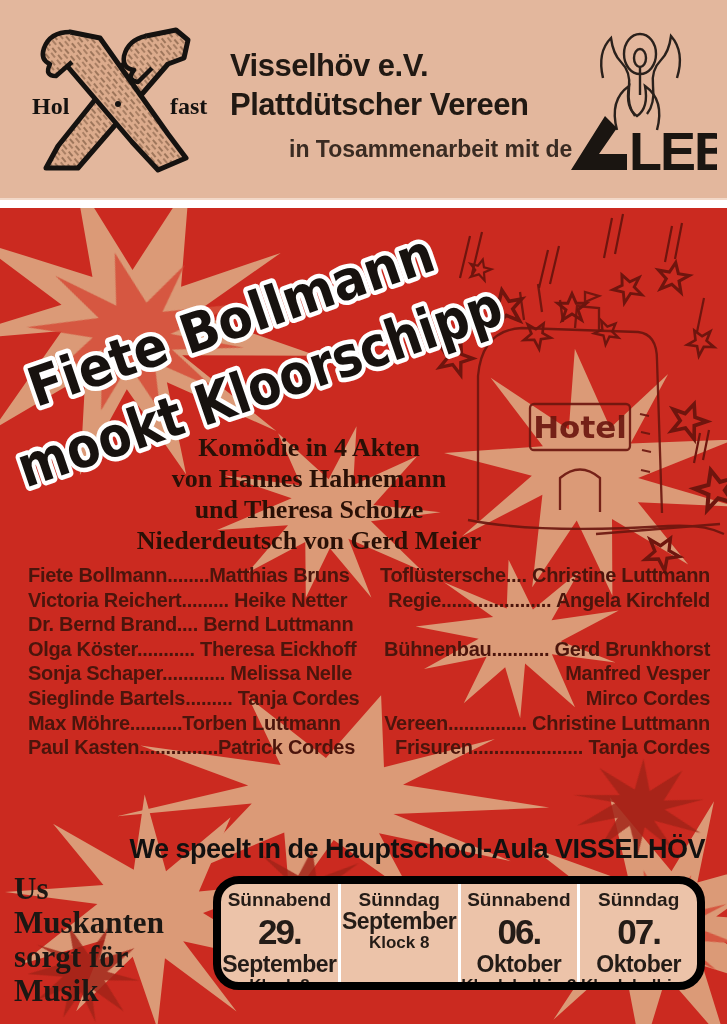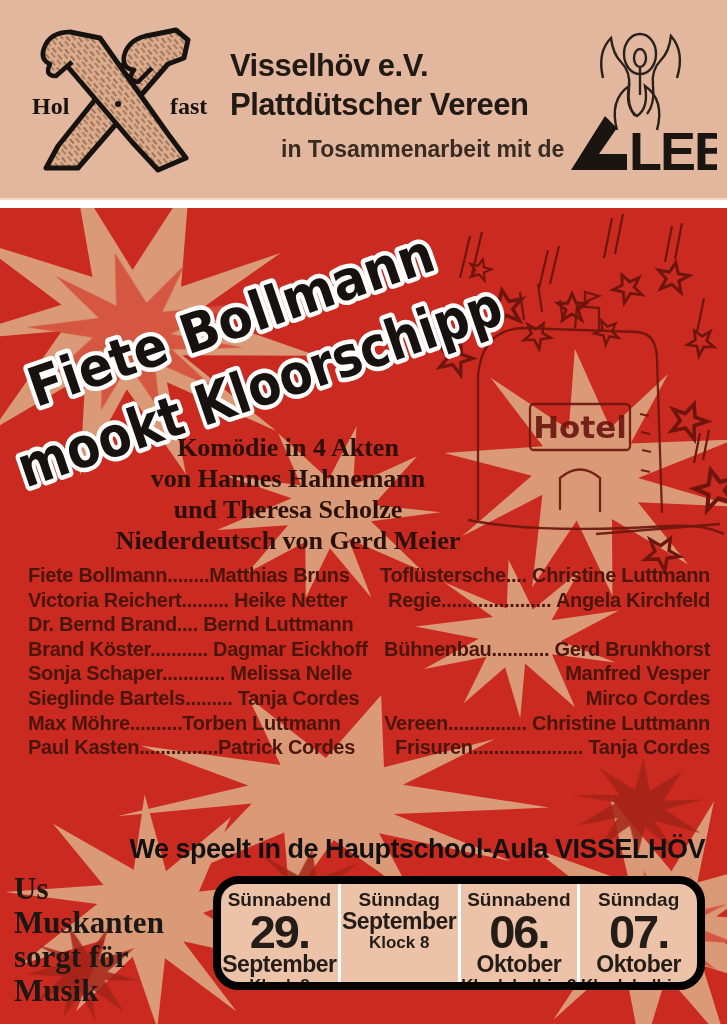--- a/index.html
+++ b/index.html
@@ -6,47 +6,47 @@
   .poster {
     position:relative; width:727px; height:1024px; overflow:hidden;
     background:#cb2a20; font-family:"Liberation Sans", sans-serif;
     margin:0 auto;
   }
   
   .header { position:absolute; top:0; left:0; width:727px; height:200px; background:#e3b79d; }
   .white-strip { position:absolute; top:198px; left:0; width:727px; height:10px; background:#ffffff; border-top:2px solid #f2d8c8; box-sizing:border-box; }
   .holfast-logo { position:absolute; left:18px; top:18px; }
   .org-block { position:absolute; left:230px; top:46px; color:#211913; font-weight:bold; font-size:31px; line-height:39px; letter-spacing:-0.5px; }
-  .coop-line { position:absolute; left:281px; top:136px; color:#3a2b22; font-weight:bold; font-size:23px; }
+  .coop-line { position:absolute; left:289px; top:136px; color:#3a2b22; font-weight:bold; font-size:23px; }
   .leb-logo { position:absolute; right:10px; top:20px; }
   
   .art { position:absolute; top:208px; left:0; width:727px; height:816px; pointer-events:none; }
   .title-svg { position:absolute; top:208px; left:0; width:727px; height:330px; pointer-events:none; }
   .title-text { font-family:"DejaVu Sans", sans-serif; font-weight:bold; fill:#17120f; stroke:#ffffff; stroke-width:9px; paint-order:stroke; stroke-linejoin:round; }
   
-  .subtitle { position:absolute; top:432px; left:8px; width:560px; text-align:center;
+  .subtitle { position:absolute; top:432px; left:29px; width:560px; text-align:center;
     font-family:"Liberation Serif", serif; font-weight:bold; font-size:26px; line-height:31px; color:#2a1006; }
   .cast { position:absolute; top:563px; left:28px; width:682px; display:flex; justify-content:space-between;
     font-weight:bold; font-size:20px; line-height:24.6px; color:#4b150c; letter-spacing:-0.3px; }
   .cast-col-left  { width:335px; text-align:left; }
   .cast-col-right { width:340px; text-align:right; }
   .cast-row { min-height:24.6px; white-space:nowrap; }
   .tickets { position:absolute; top:775px; left:30px; width:680px;
     font-family:"Liberation Serif", serif; font-weight:bold; font-size:22.5px; line-height:28px; color:#170a04; }
   .venue { position:absolute; top:834px; left:0; width:705px; text-align:right;
     font-weight:bold; font-size:27px; color:#121110; letter-spacing:-0.5px; }
   .music-note { position:absolute; top:872px; left:14px; width:200px; 
     font-weight:bold; font-size:31px; line-height:34px; color:#1c1713;font-family:Liberation Serif, serif; }
   
   .dates-box { position:absolute; top:876px; left:213px; width:492px; height:114px;
     background:#ecc3a9; border:8px solid #000000; border-radius:26px; display:flex; box-sizing:border-box; overflow:hidden; }
   .show-col { flex:1 1 0; text-align:center; padding-top:5px; color:#241c17; }
   .show-col + .show-col { border-left:3px solid #ffffff; }
   .show-day  { font-weight:bold; font-size:19px; line-height:21px; }
-  .show-date { font-weight:bold; font-size:47px; line-height:43px; letter-spacing:-2px; }
+  .show-date { font-weight:bold; font-size:35px; line-height:43px; letter-spacing:-2px; }
   .show-month{ font-weight:bold; font-size:23px; line-height:23px; letter-spacing:-0.5px; }
   .show-time { font-weight:bold; font-size:17px; line-height:20px; }
 </style>
 </head>
 <body>
 
 <div class="poster">
 
   <div class="header">
 
@@ -176,21 +176,21 @@
     <div>von Hannes Hahnemann</div>
     <div>und Theresa Scholze</div>
     <div>Niederdeutsch von Gerd Meier</div>
   </div>
 
   <div class="cast">
     <div class="cast-col-left">
       <div class="cast-row">Fiete Bollmann........Matthias Bruns</div>
       <div class="cast-row">Victoria Reichert......... Heike Netter</div>
       <div class="cast-row">Dr. Bernd Brand.... Bernd Luttmann</div>
-      <div class="cast-row">Brand Köster........... Dagmar Eickhoff</div>
+      <div class="cast-row">Olga Köster........... Theresa Eickhoff</div>
       <div class="cast-row">Sonja Schaper............ Melissa Nelle</div>
       <div class="cast-row">Sieglinde Bartels......... Tanja Cordes</div>
       <div class="cast-row">Max Möhre..........Torben Luttmann</div>
       <div class="cast-row">Paul Kasten...............Patrick Cordes</div>
     </div>
     <div class="cast-col-right">
       <div class="cast-row">Toflüstersche.... Christine Luttmann</div>
       <div class="cast-row">Regie..................... Angela Kirchfeld</div>
       <div class="cast-row"></div>
       <div class="cast-row">Bühnenbau........... Gerd Brunkhorst</div>

